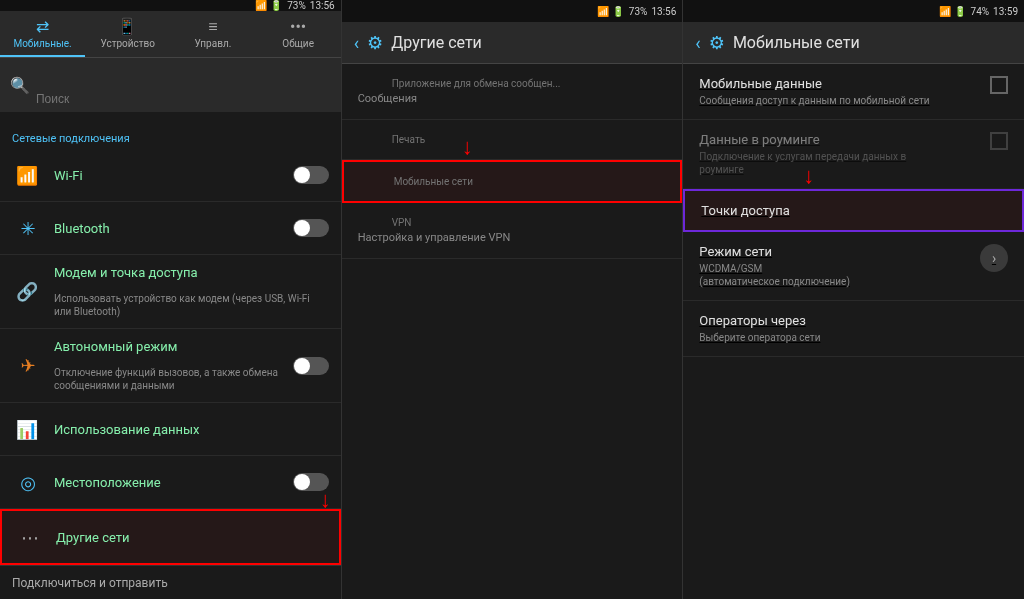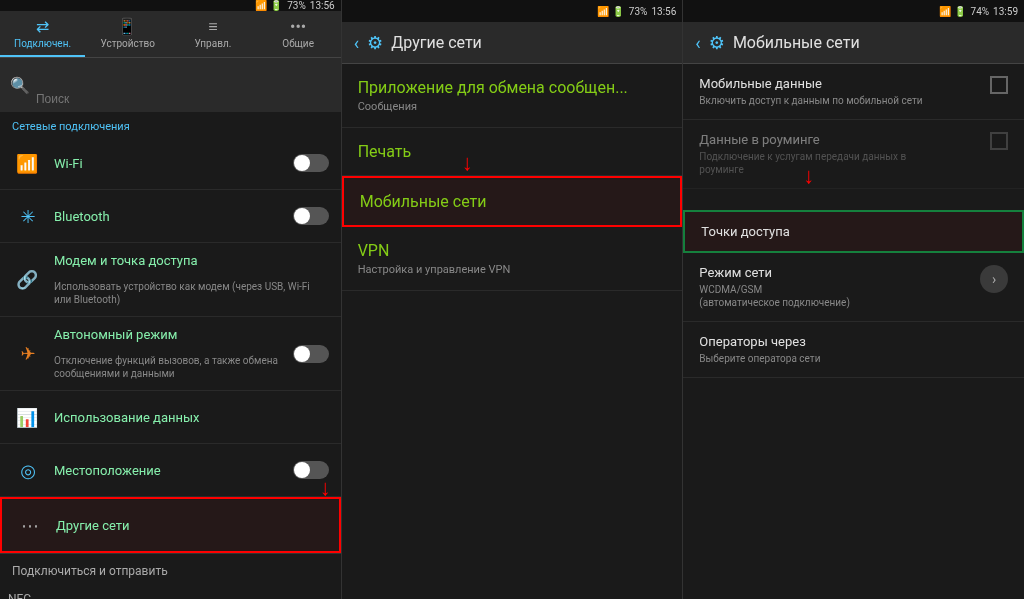--- a/index.html
+++ b/index.html
@@ -78,20 +78,21 @@
       outline: none;
       flex: 1;
       margin-top: 28px;
     }
 
     
     .section-header {
       padding: 8px 12px 4px;
       font-size: 11px;
       color: #4fc3f7;
+      margin-top: 12px;
     }
 
     
     .settings-item {
       display: flex;
       align-items: center;
       padding: 10px 12px;
       border-bottom: 1px solid #2a2a2a;
       cursor: pointer;
       position: relative;
@@ -161,22 +162,23 @@
       color: #e0e0e0;
       font-weight: 400;
     }
 
     .menu-item {
       padding: 14px 16px;
       border-bottom: 1px solid #2a2a2a;
       cursor: pointer;
     }
     .menu-item-title {
-      font-size: 16px;
-      color: #84cc16;
+      font-size: 10px;
+      color: #737373;
+      margin-left: 34px;
     }
     .menu-item-sub {
       font-size: 11px;
       color: #888;
       margin-top: 3px;
     }
 
     
     .arrow-right {
       width: 28px;
@@ -206,25 +208,25 @@
       background: transparent;
       flex-shrink: 0;
     }
 
     
     .p3-item {
       padding: 12px 16px;
       border-bottom: 1px solid #2a2a2a;
       cursor: pointer;
       position: relative;
+      text-decoration: underline;
     }
     .p3-item.highlighted {
-      border: 2px solid #15803d;
+      border: 2px solid #6d28d9;
       background: rgba(255,0,0,0.05);
-      margin-top: 21px;
     }
     .p3-item-row {
       display: flex;
       align-items: flex-start;
       justify-content: space-between;
     }
     .p3-item-text {}
     .p3-item-title {
       font-size: 13px;
       color: #e0e0e0;
@@ -252,21 +254,21 @@
 
   <div class="status-bar">
     <span>📶 🔋</span>
     <span>73%</span>
     <span>13:56</span>
   </div>
 
   <div class="tab-bar">
     <div class="tab-item active">
       <span class="tab-icon">⇄</span>
-      <span>Подключен.</span>
+      <span>Мобильные.</span>
     </div>
     <div class="tab-item">
       <span class="tab-icon">📱</span>
       <span>Устройство</span>
     </div>
     <div class="tab-item">
       <span class="tab-icon">≡</span>
       <span>Управл.</span>
     </div>
     <div class="tab-item">
@@ -403,21 +405,21 @@
   <div class="nav-header">
     <span class="nav-back">‹</span>
     <span class="nav-gear">⚙</span>
     <span class="nav-title">Мобильные сети</span>
   </div>
 
   <div class="p3-item">
     <div class="p3-item-row">
       <div class="p3-item-text">
         <div class="p3-item-title">Мобильные данные</div>
-        <div class="p3-item-sub">Включить доступ к данным по мобильной сети</div>
+        <div class="p3-item-sub">Сообщения доступ к данным по мобильной сети</div>
       </div>
       <div class="checkbox"></div>
     </div>
   </div>
 
   <div class="p3-item" style="opacity:0.5;">
     <div class="p3-item-row">
       <div class="p3-item-text">
         <div class="p3-item-title">Данные в роуминге</div>
         <div class="p3-item-sub">Подключение к услугам передачи данных в роуминге</div>

